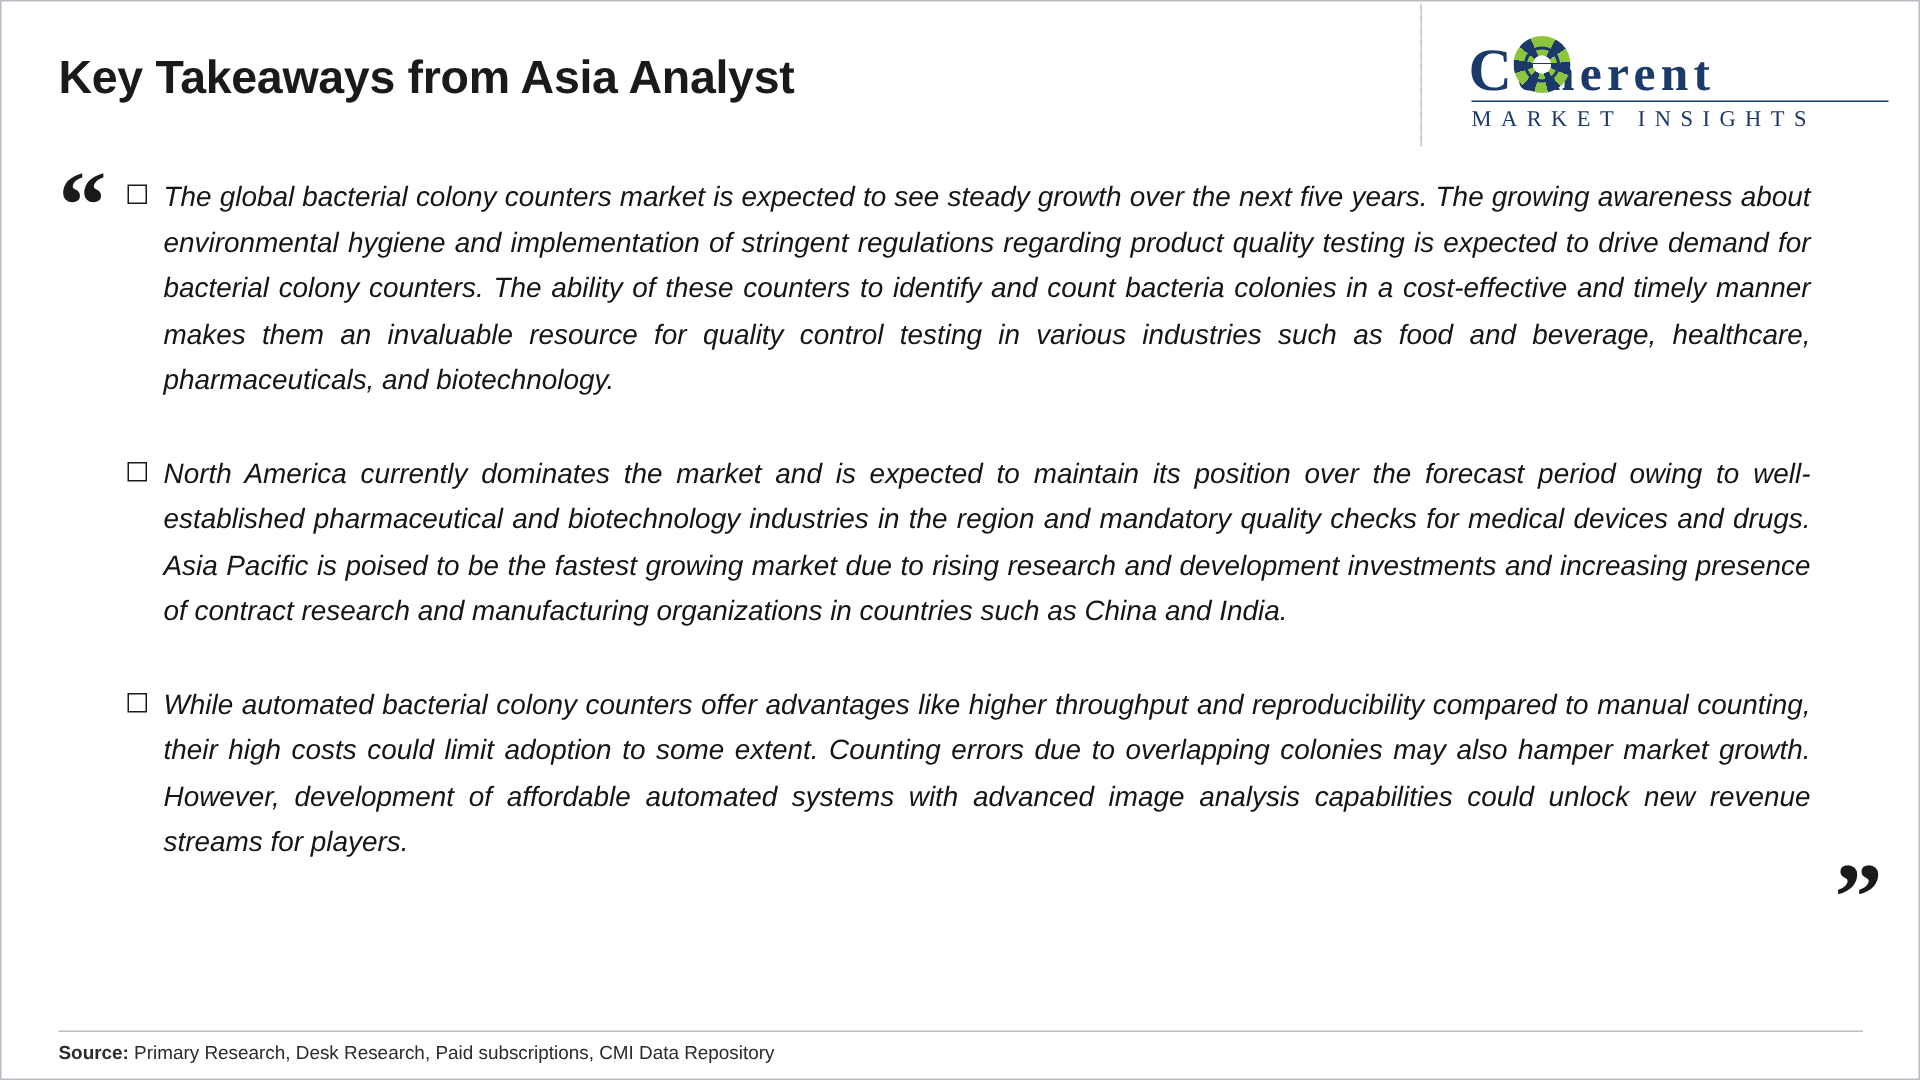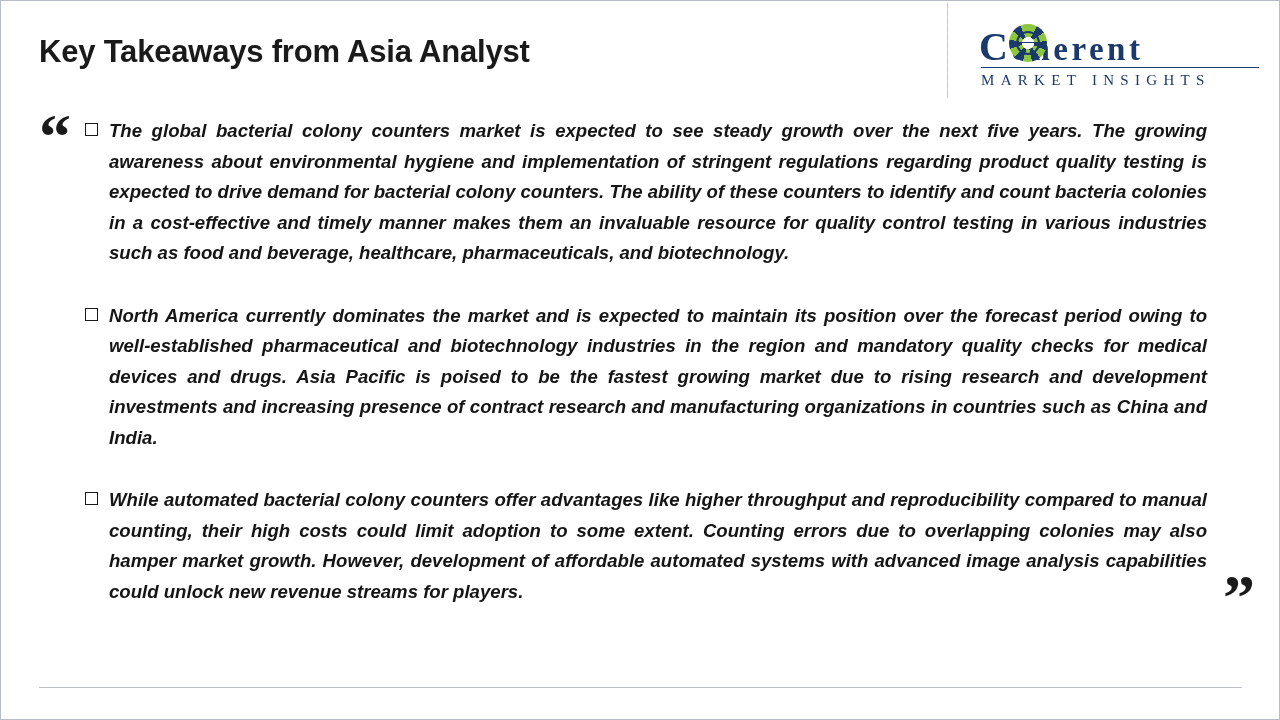--- a/index.html
+++ b/index.html
@@ -170,21 +170,20 @@
     margin-right: 11px;
   }
   .bullet-text {
     flex: 1 1 auto;
     font-size: 18.6px;
     font-style: italic;
     line-height: 30.5px;
     color: #151515;
     text-align: justify;
     text-justify: inter-word;
-    font-weight: bold;
   }
   
   .footer-line {
     position: absolute;
     left: 38px;
     top: 686px;
     width: 1203px;
     height: 1px;
     background: #bcbfc6;
   }
@@ -230,14 +229,17 @@
     </div>
     <div class="bullet-row">
       <div class="bullet-box"></div>
       <div class="bullet-text">While automated bacterial colony counters offer advantages like higher throughput and reproducibility compared to manual counting, their high costs could limit adoption to some extent. Counting errors due to overlapping colonies may also hamper market growth. However, development of affordable automated systems with advanced image analysis capabilities could unlock new revenue streams for players.</div>
     </div>
   </div>
 
   <div class="quote-close">”</div>
 
   <div class="footer-line"></div>
+  <div class="footer">
+    <b>Source:</b><span> Primary Research, Desk Research, Paid subscriptions, CMI Data Repository</span>
+  </div>
 
 </div>
 
 </body></html>

